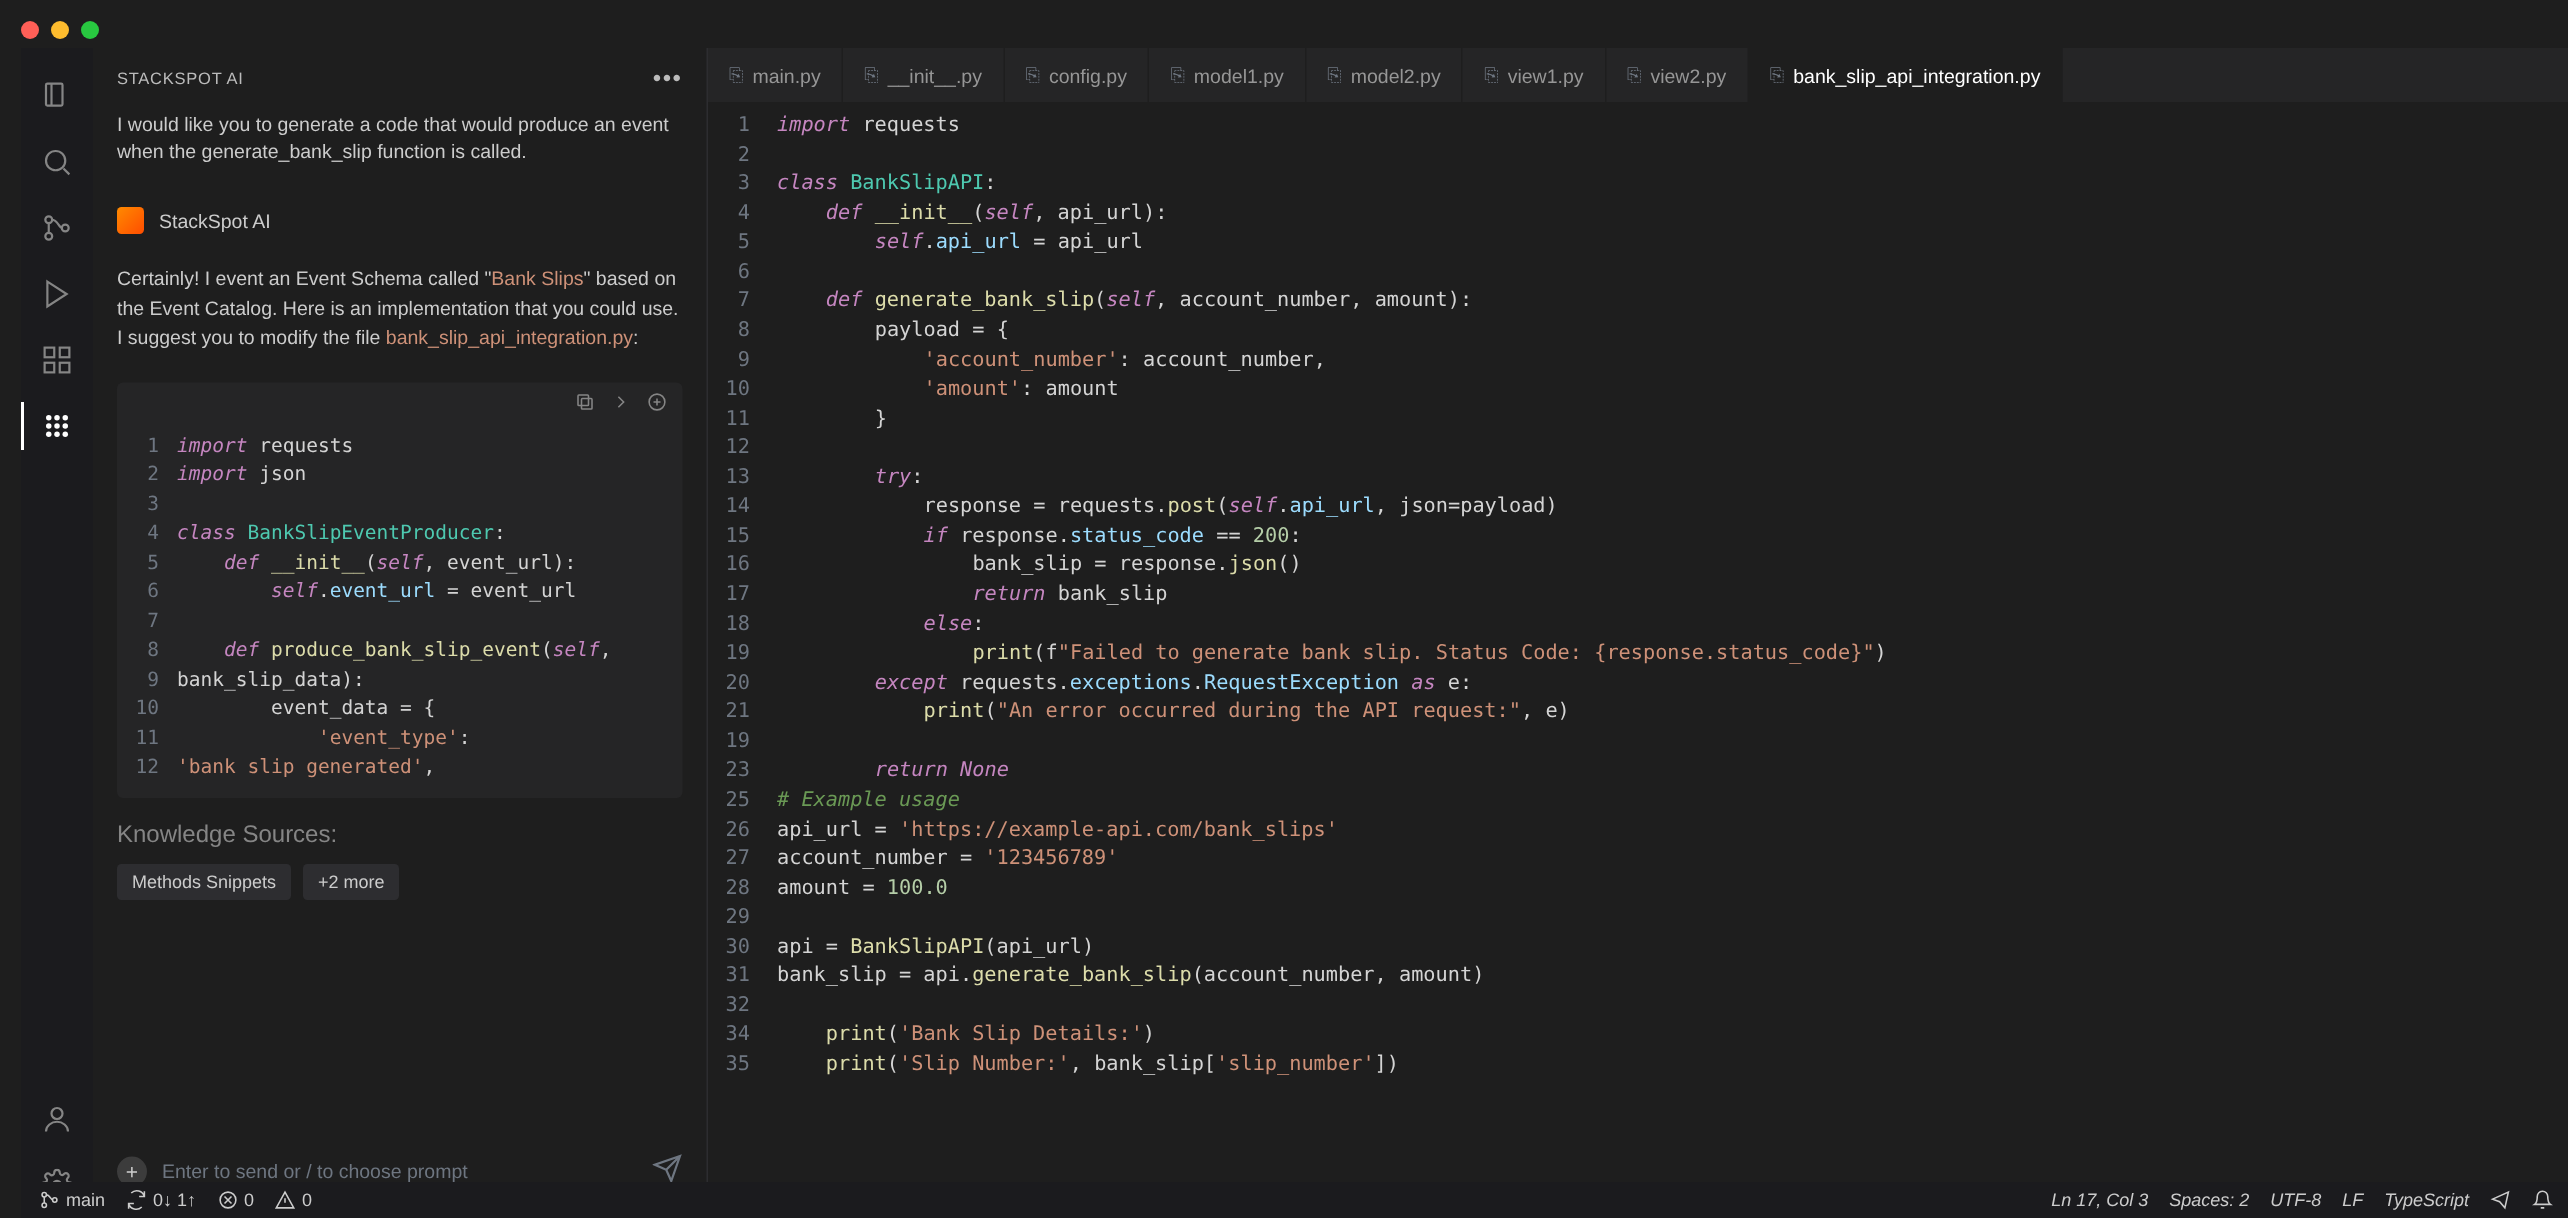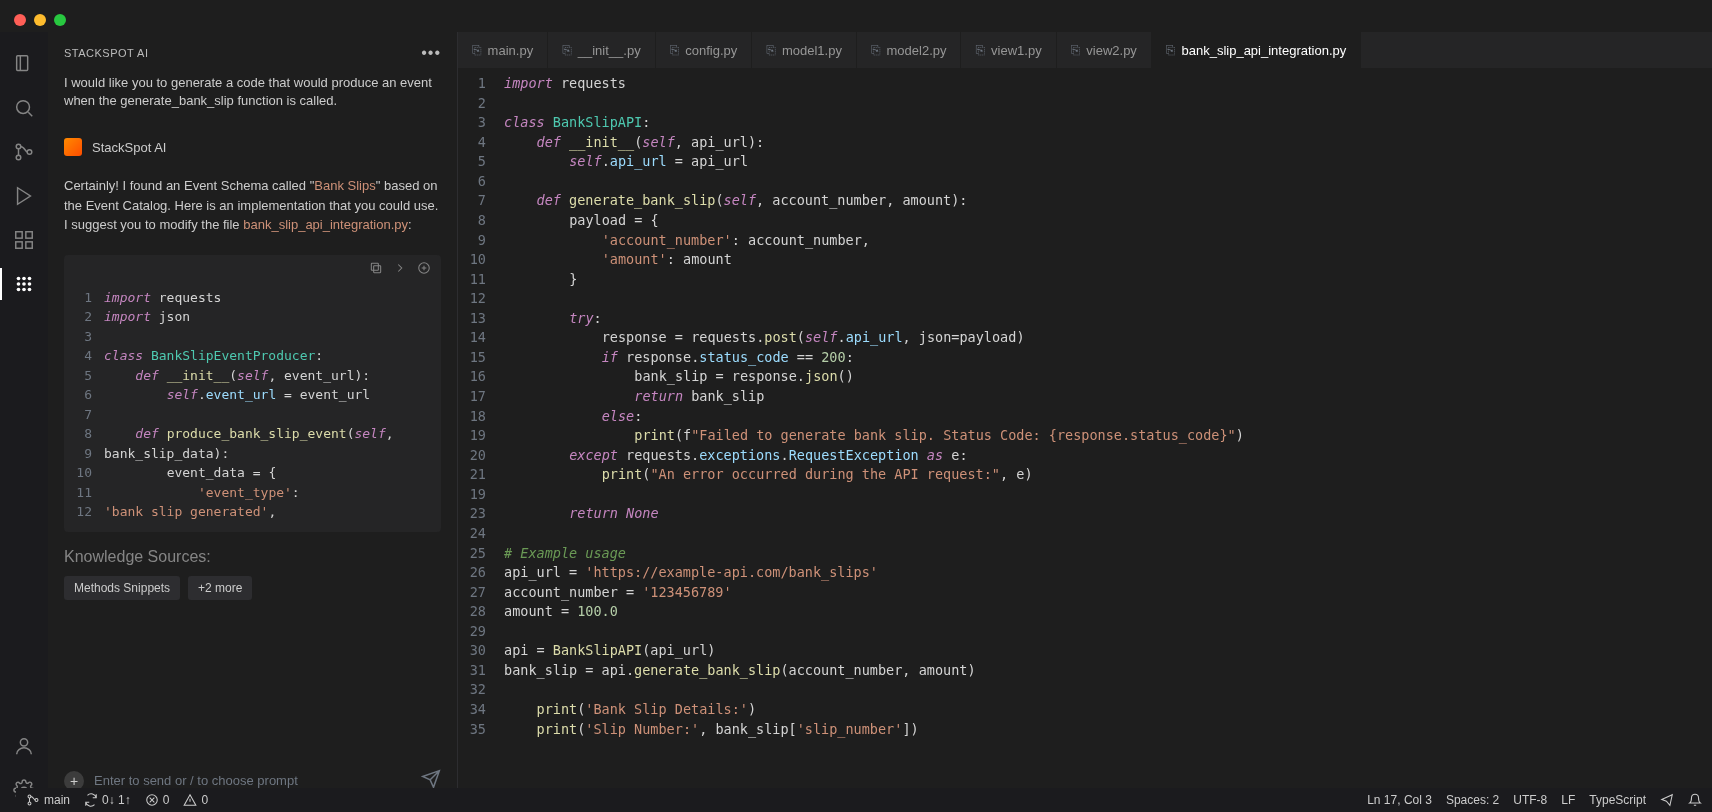--- a/index.html
+++ b/index.html
@@ -21,20 +21,21 @@
   z-index: 100;
 }
 .window-dot { width: 12px; height: 12px; border-radius: 50%; }
 .dot-close { background: #ff5f57; }
 .dot-min { background: #febc2e; }
 .dot-max { background: #28c840; }
 .layout {
   display: flex;
   height: 100%;
   padding-top: 32px;
+  padding-left: 14px;
 }
 .activity-bar {
   width: 48px;
   background: #1b1b1e;
   display: flex;
   flex-direction: column;
   align-items: center;
   padding-top: 10px;
 }
 .activity-icon {
@@ -240,21 +241,21 @@
   right: 0;
   height: 24px;
   background: #1b1b1e;
   display: flex;
   align-items: center;
   color: #cccccc;
   font-size: 12px;
   padding: 0 10px;
 }
 .sb-left { display: flex; align-items: center; gap: 14px; }
-.sb-right { margin-left: auto; display: flex; align-items: center; gap: 14px; }
+.sb-right { margin-left: auto; display: flex; align-items: center; gap: 14px; font-style: italic; }
 .sb-item { cursor: pointer; display: flex; align-items: center; gap: 4px; }
 </style>
 </head>
 <body>
 
 <div class="window-controls">
   <div class="window-dot dot-close"></div>
   <div class="window-dot dot-min"></div>
   <div class="window-dot dot-max"></div>
 </div>
@@ -327,21 +328,21 @@
       <span class="sidebar-header-title">STACKSPOT AI</span>
       <span class="more-dots">•••</span>
     </div>
     <div class="chat-area">
       <div class="user-msg">I would like you to generate a code that would produce an event when the generate_bank_slip function is called.</div>
       <div class="ai-header">
         <div class="ai-logo"></div>
         <span class="ai-name">StackSpot AI</span>
       </div>
       <div class="ai-text">
-        <span>Certainly! I found an Event Schema called "</span><span class="link-orange">Bank Slips</span><span>" based on the Event Catalog. Here is an implementation that you could use.</span><br>
+        <span>Certainly! I event an Event Schema called "</span><span class="link-orange">Bank Slips</span><span>" based on the Event Catalog. Here is an implementation that you could use.</span><br>
         <span>I suggest you to modify the file </span><span class="link-orange">bank_slip_api_integration.py</span><span>:</span>
       </div>
 
       <div class="code-block">
         <div class="code-toolbar">
           <span class="code-tool">
             <svg width="14" height="14" viewBox="0 0 24 24" fill="none" stroke="currentColor" stroke-width="1.8">
                 <rect x="8" y="8" width="12" height="12" rx="1"></rect>
                 <rect x="4" y="4" width="12" height="12" rx="1"></rect>
               </svg>
@@ -443,21 +444,20 @@
         <div class="ed-line"><span class="ed-gutter">14</span><span><span class="op"> </span><span class="op"> </span><span class="op"> </span><span class="op"> </span><span class="op"> </span><span class="op"> </span><span class="op"> </span><span class="op"> </span><span class="op"> </span><span class="op"> </span><span class="op"> </span><span class="op"> </span><span class="sl">response</span><span class="op"> </span><span class="op">=</span><span class="op"> </span><span class="sl">requests</span><span class="op">.</span><span class="fn">post</span><span class="op">(</span><span class="kw">self</span><span class="op">.</span><span class="at">api_url</span><span class="op">,</span><span class="op"> </span><span class="sl">json</span><span class="op">=</span><span class="sl">payload</span><span class="op">)</span></span></div>
         <div class="ed-line"><span class="ed-gutter">15</span><span><span class="op"> </span><span class="op"> </span><span class="op"> </span><span class="op"> </span><span class="op"> </span><span class="op"> </span><span class="op"> </span><span class="op"> </span><span class="op"> </span><span class="op"> </span><span class="op"> </span><span class="op"> </span><span class="kw">if</span><span class="op"> </span><span class="sl">response</span><span class="op">.</span><span class="at">status_code</span><span class="op"> </span><span class="op">=</span><span class="op">=</span><span class="op"> </span><span class="num">200</span><span class="op">:</span></span></div>
         <div class="ed-line"><span class="ed-gutter">16</span><span><span class="op"> </span><span class="op"> </span><span class="op"> </span><span class="op"> </span><span class="op"> </span><span class="op"> </span><span class="op"> </span><span class="op"> </span><span class="op"> </span><span class="op"> </span><span class="op"> </span><span class="op"> </span><span class="op"> </span><span class="op"> </span><span class="op"> </span><span class="op"> </span><span class="sl">bank_slip</span><span class="op"> </span><span class="op">=</span><span class="op"> </span><span class="sl">response</span><span class="op">.</span><span class="fn">json</span><span class="op">(</span><span class="op">)</span></span></div>
         <div class="ed-line"><span class="ed-gutter">17</span><span><span class="op"> </span><span class="op"> </span><span class="op"> </span><span class="op"> </span><span class="op"> </span><span class="op"> </span><span class="op"> </span><span class="op"> </span><span class="op"> </span><span class="op"> </span><span class="op"> </span><span class="op"> </span><span class="op"> </span><span class="op"> </span><span class="op"> </span><span class="op"> </span><span class="kw">return</span><span class="op"> </span><span class="sl">bank_slip</span></span></div>
         <div class="ed-line"><span class="ed-gutter">18</span><span><span class="op"> </span><span class="op"> </span><span class="op"> </span><span class="op"> </span><span class="op"> </span><span class="op"> </span><span class="op"> </span><span class="op"> </span><span class="op"> </span><span class="op"> </span><span class="op"> </span><span class="op"> </span><span class="kw">else</span><span class="op">:</span></span></div>
         <div class="ed-line"><span class="ed-gutter">19</span><span><span class="op"> </span><span class="op"> </span><span class="op"> </span><span class="op"> </span><span class="op"> </span><span class="op"> </span><span class="op"> </span><span class="op"> </span><span class="op"> </span><span class="op"> </span><span class="op"> </span><span class="op"> </span><span class="op"> </span><span class="op"> </span><span class="op"> </span><span class="op"> </span><span class="fn">print</span><span class="op">(</span><span class="sl">f</span><span class="str">"Failed to generate bank slip. Status Code: {response.status_code}"</span><span class="op">)</span></span></div>
         <div class="ed-line"><span class="ed-gutter">20</span><span><span class="op"> </span><span class="op"> </span><span class="op"> </span><span class="op"> </span><span class="op"> </span><span class="op"> </span><span class="op"> </span><span class="op"> </span><span class="kw">except</span><span class="op"> </span><span class="sl">requests</span><span class="op">.</span><span class="at">exceptions</span><span class="op">.</span><span class="at">RequestException</span><span class="op"> </span><span class="kw">as</span><span class="op"> </span><span class="sl">e</span><span class="op">:</span></span></div>
         <div class="ed-line"><span class="ed-gutter">21</span><span><span class="op"> </span><span class="op"> </span><span class="op"> </span><span class="op"> </span><span class="op"> </span><span class="op"> </span><span class="op"> </span><span class="op"> </span><span class="op"> </span><span class="op"> </span><span class="op"> </span><span class="op"> </span><span class="fn">print</span><span class="op">(</span><span class="str">"An error occurred during the API request:"</span><span class="op">,</span><span class="op"> </span><span class="sl">e</span><span class="op">)</span></span></div>
         <div class="ed-line"><span class="ed-gutter">19</span><span></span></div>
         <div class="ed-line"><span class="ed-gutter">23</span><span><span class="op"> </span><span class="op"> </span><span class="op"> </span><span class="op"> </span><span class="op"> </span><span class="op"> </span><span class="op"> </span><span class="op"> </span><span class="kw">return</span><span class="op"> </span><span class="kw">None</span></span></div>
-        <div class="ed-line"><span class="ed-gutter">24</span><span></span></div>
         <div class="ed-line"><span class="ed-gutter">25</span><span><span class="cm"># Example usage</span></span></div>
         <div class="ed-line"><span class="ed-gutter">26</span><span><span class="sl">api_url</span><span class="op"> </span><span class="op">=</span><span class="op"> </span><span class="str">'https://example-api.com/bank_slips'</span></span></div>
         <div class="ed-line"><span class="ed-gutter">27</span><span><span class="sl">account_number</span><span class="op"> </span><span class="op">=</span><span class="op"> </span><span class="str">'123456789'</span></span></div>
         <div class="ed-line"><span class="ed-gutter">28</span><span><span class="sl">amount</span><span class="op"> </span><span class="op">=</span><span class="op"> </span><span class="num">100.0</span></span></div>
         <div class="ed-line"><span class="ed-gutter">29</span><span></span></div>
         <div class="ed-line"><span class="ed-gutter">30</span><span><span class="sl">api</span><span class="op"> </span><span class="op">=</span><span class="op"> </span><span class="fn">BankSlipAPI</span><span class="op">(</span><span class="sl">api_url</span><span class="op">)</span></span></div>
         <div class="ed-line"><span class="ed-gutter">31</span><span><span class="sl">bank_slip</span><span class="op"> </span><span class="op">=</span><span class="op"> </span><span class="sl">api</span><span class="op">.</span><span class="fn">generate_bank_slip</span><span class="op">(</span><span class="sl">account_number</span><span class="op">,</span><span class="op"> </span><span class="sl">amount</span><span class="op">)</span></span></div>
         <div class="ed-line"><span class="ed-gutter">32</span><span></span></div>
         <div class="ed-line"><span class="ed-gutter">34</span><span><span class="op"> </span><span class="op"> </span><span class="op"> </span><span class="op"> </span><span class="fn">print</span><span class="op">(</span><span class="str">'Bank Slip Details:'</span><span class="op">)</span></span></div>
         <div class="ed-line"><span class="ed-gutter">35</span><span><span class="op"> </span><span class="op"> </span><span class="op"> </span><span class="op"> </span><span class="fn">print</span><span class="op">(</span><span class="str">'Slip Number:'</span><span class="op">,</span><span class="op"> </span><span class="sl">bank_slip</span><span class="op">[</span><span class="str">'slip_number'</span><span class="op">]</span><span class="op">)</span></span></div>

